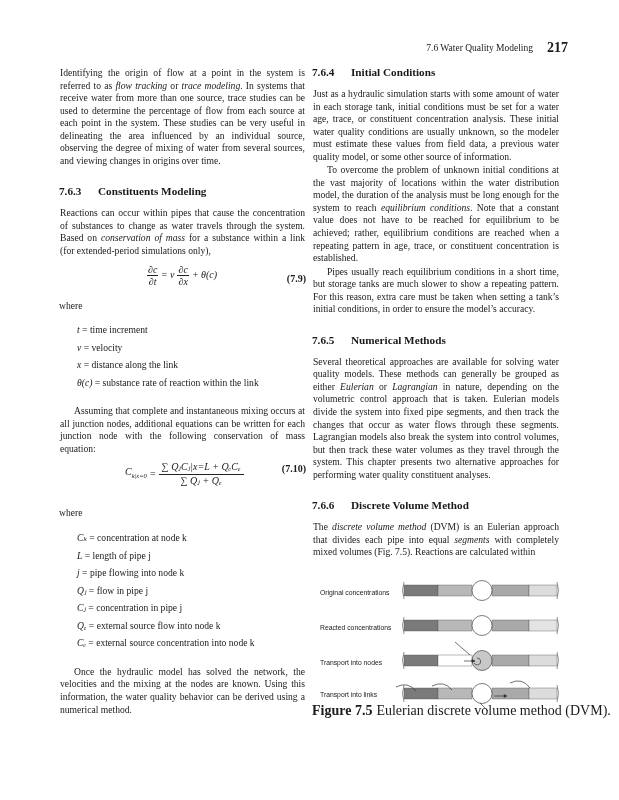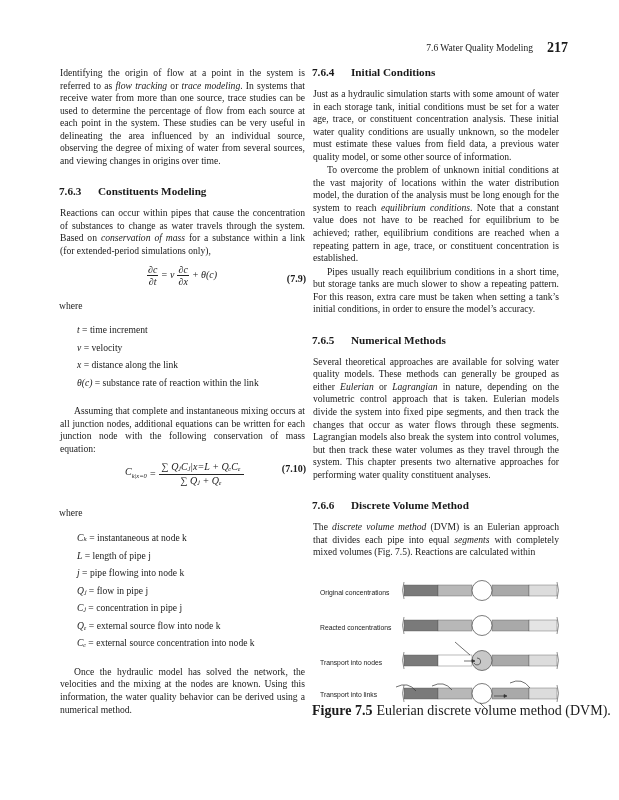--- a/index.html
+++ b/index.html
@@ -92,21 +92,21 @@
       <span class="frac">
           <span class="num-t">∑ QⱼCⱼ|x=L + QₑCₑ</span>
           <span>∑ Qⱼ + Qₑ</span>
         </span>
     </div>
     <span class="eq-label">(7.10)</span>
   </div>
 
   <p class="where">where</p>
   <div class="defs">
-    <div class="def"><i>Cₖ</i><span> = instantaneous at node k</span></div>
+    <div class="def"><i>Cₖ</i><span> = concentration at node k</span></div>
     <div class="def"><i>L</i><span> = length of pipe j</span></div>
     <div class="def"><i>j</i><span> = pipe flowing into node k</span></div>
     <div class="def"><i>Qⱼ</i><span> = flow in pipe j</span></div>
     <div class="def"><i>Cⱼ</i><span> = concentration in pipe j</span></div>
     <div class="def"><i>Qₑ</i><span> = external source flow into node k</span></div>
     <div class="def"><i>Cₑ</i><span> = external source concentration into node k</span></div>
   </div>
 
   <div style="height:10px"></div>
   <p class="indent">Once the hydraulic model has solved the network, the velocities and the mixing at the nodes are known. Using this information, the water quality behavior can be derived using a numerical method.</p>

